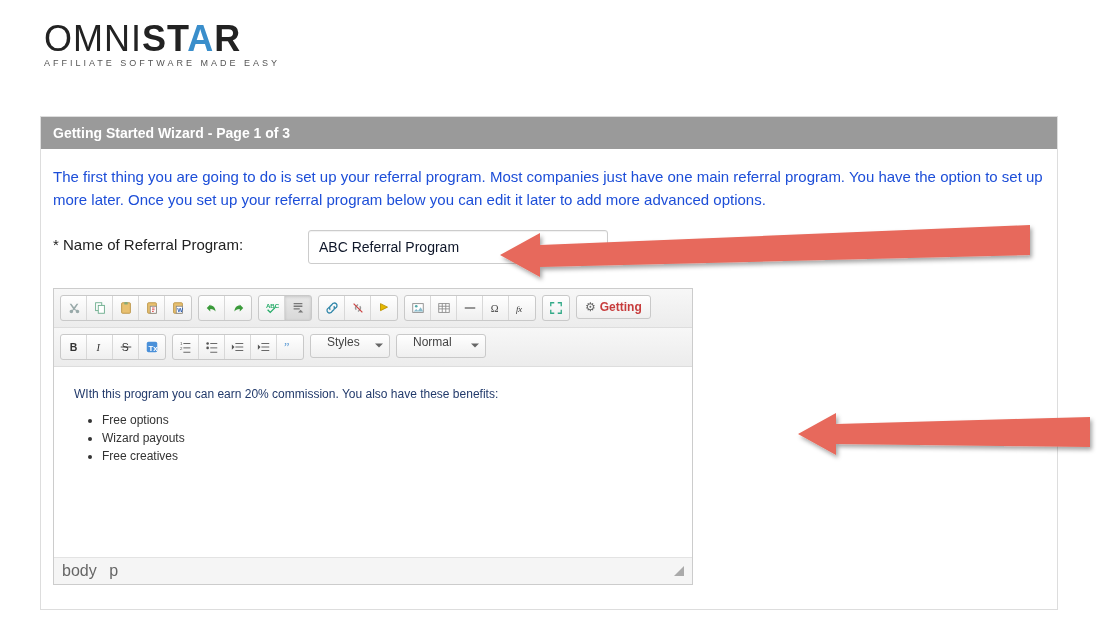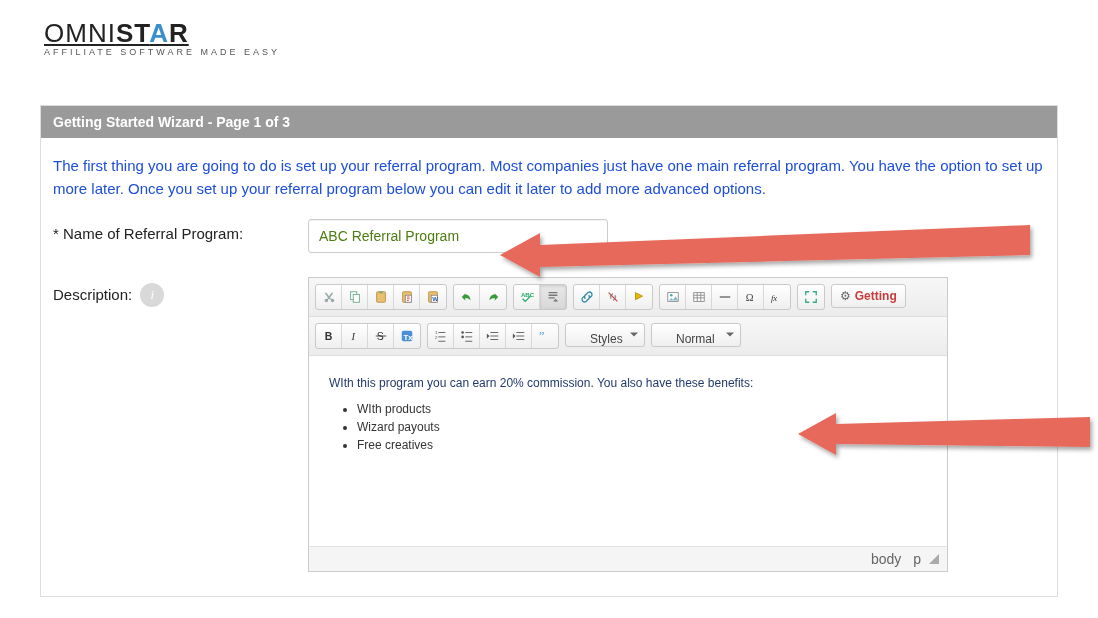--- a/index.html
+++ b/index.html
@@ -14,25 +14,24 @@
     width: 1098px;
     padding: 0 40px;
     position: relative;
   }
   .logo {
     padding: 18px 0 8px 4px;
     font-weight: 300;
     letter-spacing: 1px;
   }
   .logo .line1 {
-    font-size: 26px;
+    font-size: 36px;
     font-weight: 700;
     color: #222;
     letter-spacing: 1px;
-    text-decoration: underline;
   }
   .logo .line1 .thin { font-weight: 300; }
   .logo .star { color: #3a8ecb; font-weight: 700; }
   .logo .line2 {
     font-size: 9px;
     font-weight: 400;
     letter-spacing: 3px;
     color: #555;
     margin-top: -2px;
   }
@@ -83,21 +82,21 @@
     display: inline-block;
   }
   .input-wrap { flex: 0 0 300px; }
   input.text {
     width: 300px;
     height: 34px;
     border: 1px solid #ccc;
     border-radius: 3px;
     padding: 6px 10px;
     font-size: 14px;
-    color: #4d7c0f;
+    color: #0f172a;
     box-shadow: inset 0 1px 1px rgba(0,0,0,0.06);
   }
 
   
   .editor {
     width: 640px;
     border: 1px solid #ccc;
     background: #fff;
     position: relative;
   }
@@ -128,24 +127,24 @@
   .tb-btn.active {
     background: linear-gradient(#e8e8e8,#d8d8d8);
     box-shadow: inset 0 1px 3px rgba(0,0,0,0.15);
   }
   .tb-select {
     height: 24px;
     border: 1px solid #c9c9c9;
     background: linear-gradient(#ffffff,#efefef);
     font-size: 12px;
     color: #444;
-    padding: 0 20px 0 24px;
+    padding: 0 20px 0 16px;
     position: relative;
     display: inline-flex;
-    align-items: flex-end;
+    align-items: flex-start;
     border-radius: 3px;
     cursor: pointer;
   }
   .tb-select::after {
     content: "";
     position: absolute;
     right: 6px; top: 50%;
     transform: translateY(-30%);
     border: 4px solid transparent;
     border-top-color: #666;
@@ -170,25 +169,25 @@
     font-size: 12px;
     color: #333;
     min-height: 190px;
   }
   .editor-content p { margin: 0 0 12px 0; color:#223a6b;}
   .editor-content ul { margin: 4px 0 0 28px; padding:0; color:#333;}
   .editor-content ul li { margin: 4px 0; list-style: disc; }
   .editor-path {
     background: #f5f5f5;
     border-top: 1px solid #e3e3e3;
-    font-size: 14px;
+    font-size: 16px;
     color: #666;
     padding: 4px 8px;
     display:flex;
-    justify-content: flex-end;
+    justify-content: space-between;
     align-items:center;
   }
   .editor-path .crumb { display:inline-block; margin-right:8px;}
   .resize-grip {
     width: 0; height: 0;
     border-left: 10px solid transparent;
     border-bottom: 10px solid #aaa;
   }
 
   
@@ -219,24 +218,20 @@
       <p class="intro">The first thing you are going to do is set up your referral program. Most companies just have one main referral program. You have the option to set up more later. Once you set up your referral program below you can edit it later to add more advanced options.</p>
 
       <div class="form-row">
         <div class="form-label">* Name of Referral Program:</div>
         <div class="input-wrap">
           <input class="text" type="text" value="ABC Referral Program" style="">
         </div>
       </div>
 
       <div class="form-row">
-        <div class="form-label">
-          <span>Description:</span>
-          <span class="info-icon">i</span>
-        </div>
 
         <div class="editor">
 
           <div class="toolbar-row">
             <span class="tb-group">
               <span class="tb-btn">
                   <svg class="ic" viewBox="0 0 16 16">
                     <path d="M5 10c-1.1 0-2 .9-2 2s.9 2 2 2 2-.9 2-2c0-.3-.1-.6-.2-.8L8 10l2.2 1.2c-.1.2-.2.5-.2.8 0 1.1.9 2 2 2s2-.9 2-2-.9-2-2-2c-.3 0-.6.1-.8.2L9 9l4-6h-2L8 7 5 3H3l4 6-1.2 1.2C5.6 10.1 5.3 10 5 10z" fill="#9aa"></path>
                   </svg>
                 </span>
@@ -418,21 +413,21 @@
               <span>Styles</span>
             </span>
             <span class="tb-select" style="width:90px">
               <span>Normal</span>
             </span>
           </div>
 
           <div class="editor-content">
             <p>WIth this program you can earn 20% commission. You also have these benefits:</p>
             <ul>
-              <li>WIth products</li>
+              <li>Free options</li>
               <li>Wizard payouts</li>
               <li>Free creatives</li>
             </ul>
           </div>
 
           <div class="editor-path">
             <span>
               <span class="crumb">body</span>
               <span class="crumb">p</span>
             </span>

